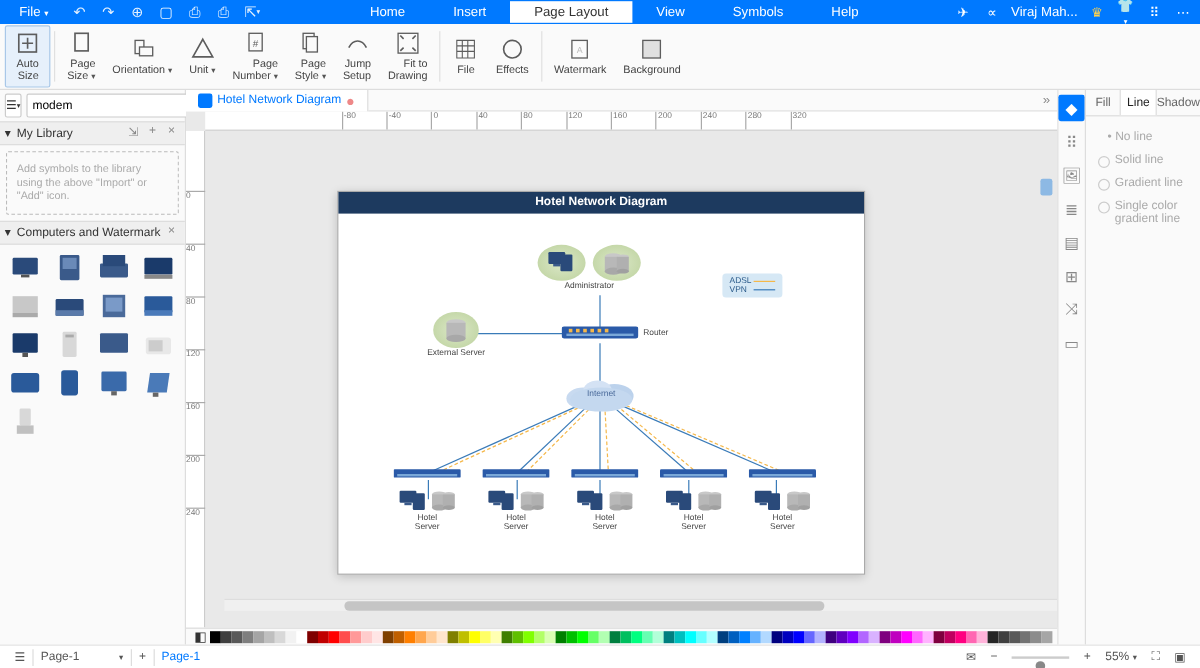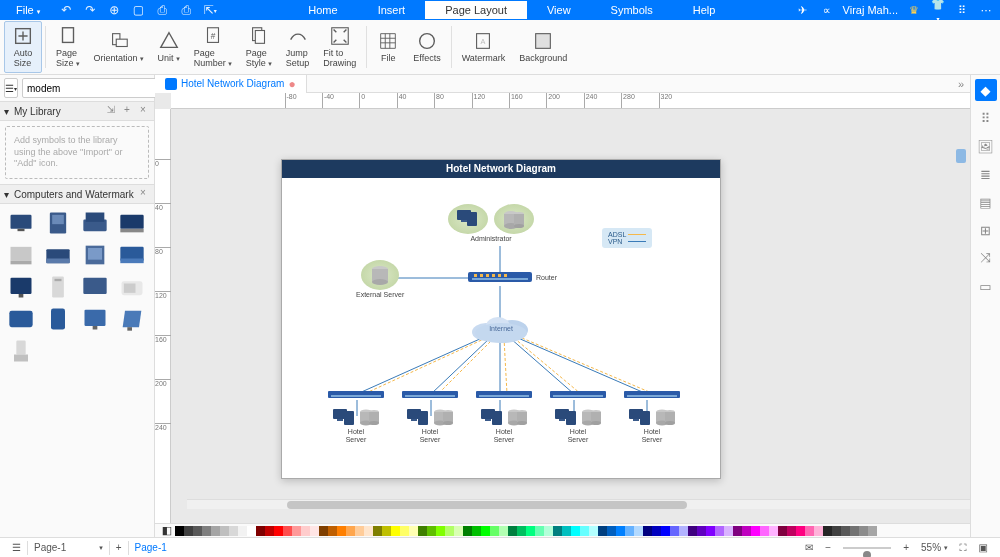--- a/index.html
+++ b/index.html
@@ -15,21 +15,21 @@
 .menubar .tab.active { background: #fff; color: #333; }
 .menubar .rgroup { display: flex; gap: 8px; align-items: center; font-size: 11px;}
 .menubar .username { font-size: 11px; }
 .menubar .ricon { width: 16px; cursor: pointer; text-align:center;}
 
 
 .ribbon { height: 55px; background: #fafafa; border-bottom: 1px solid #ddd; display: flex; align-items: center; padding: 2px 4px; gap: 0;}
 .ribbon .ritem { display: flex; flex-direction: column; align-items: center; justify-content: center; padding: 2px 7px; height: 52px; cursor: pointer; position: relative;}
 .ribbon .ritem.sel { background: #e6f0fb; border: 1px solid #a8c7e8; border-radius: 2px;}
 .ribbon .ritem .ricon2 { width: 22px; height: 22px; margin-bottom: 2px; fill:#5d5d5d;}
-.ribbon .ritem .rlabel { font-size: 9px; color: #444; text-align: left; line-height: 1.1; white-space: pre-line;}
+.ribbon .ritem .rlabel { font-size: 9px; color: #444; text-align: right; line-height: 1.1; white-space: pre-line;}
 .ribbon .rsep { width: 1px; height: 42px; background: #e0e0e0; margin: 0 3px;}
 .ribbon .caret { font-size: 7px; color:#555; }
 
 
 .main { display: flex; height: 462px; }
 .leftpanel { width: 155px; border-right: 1px solid #ddd; background: #fafafa; display:flex; flex-direction:column;}
 .lp-head { height: 18px; display:flex; align-items:center; justify-content:space-between; padding: 0 6px; font-size: 10px; color:#666;}
 .lp-search { height: 26px; padding: 3px 4px; display:flex; gap:4px; align-items:center;}
 .lp-search .catbtn { width: 22px; height: 20px; background:#fff; border:1px solid #ccc; border-radius:2px; display:flex; align-items:center; justify-content:center; cursor:pointer; font-size:10px;}
 .lp-search input { flex:1; height:20px; border:1px solid #ccc; border-radius:2px; padding: 0 20px 0 4px; font-size:10px;}
@@ -692,20 +692,33 @@
     <div class="sbicon active">◆</div>
     <div class="sbicon">⠿</div>
     <div class="sbicon">🖼</div>
     <div class="sbicon">≣</div>
     <div class="sbicon">▤</div>
     <div class="sbicon">⊞</div>
     <div class="sbicon">⤨</div>
     <div class="sbicon">▭</div>
   </div>
 
+  <div class="rightpanel">
+    <div class="rp-tabs">
+      <div class="rptab">Fill</div>
+      <div class="rptab active">Line</div>
+      <div class="rptab">Shadow</div>
+    </div>
+    <div class="rp-body">
+      <div class="opt no">• <span>No line</span></div>
+      <div class="opt">Solid line</div>
+      <div class="opt">Gradient line</div>
+      <div class="opt">Single color gradient line</div>
+    </div>
+  </div>
 </div>
 
 <div class="statusbar">
   <div class="sitem">☰</div>
   <div class="sep2"></div>
   <div class="sitem">
       <span>Page-1</span> 
       <span style="margin-left:30px;font-size:7px;">▾</span>
     </div>
   <div class="sep2"></div>

